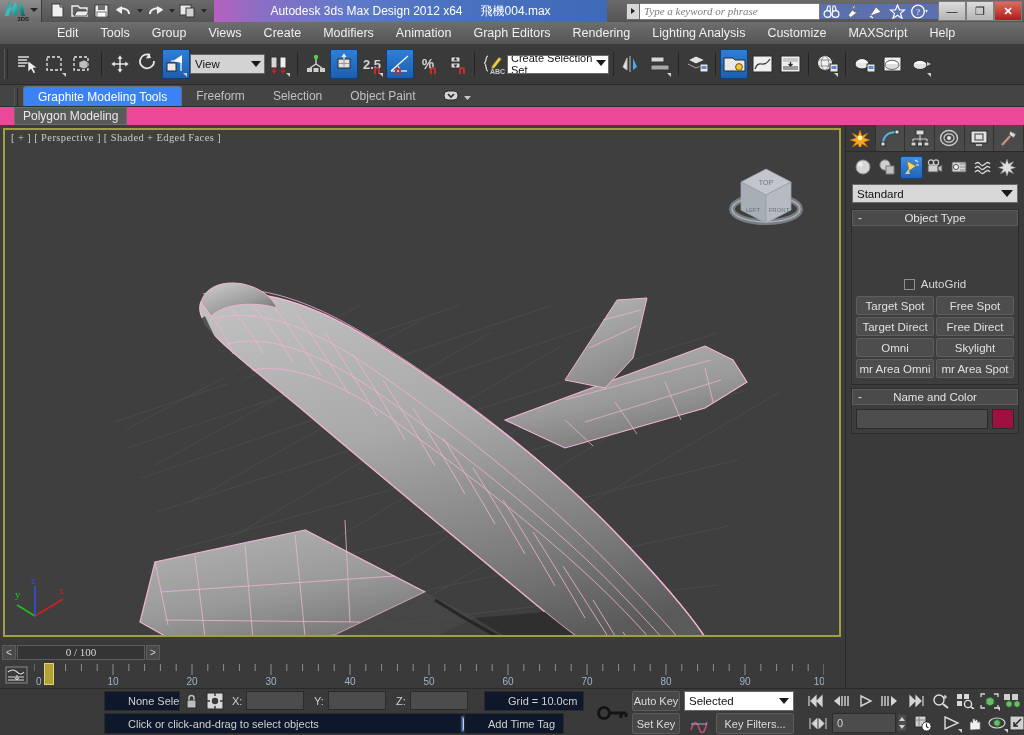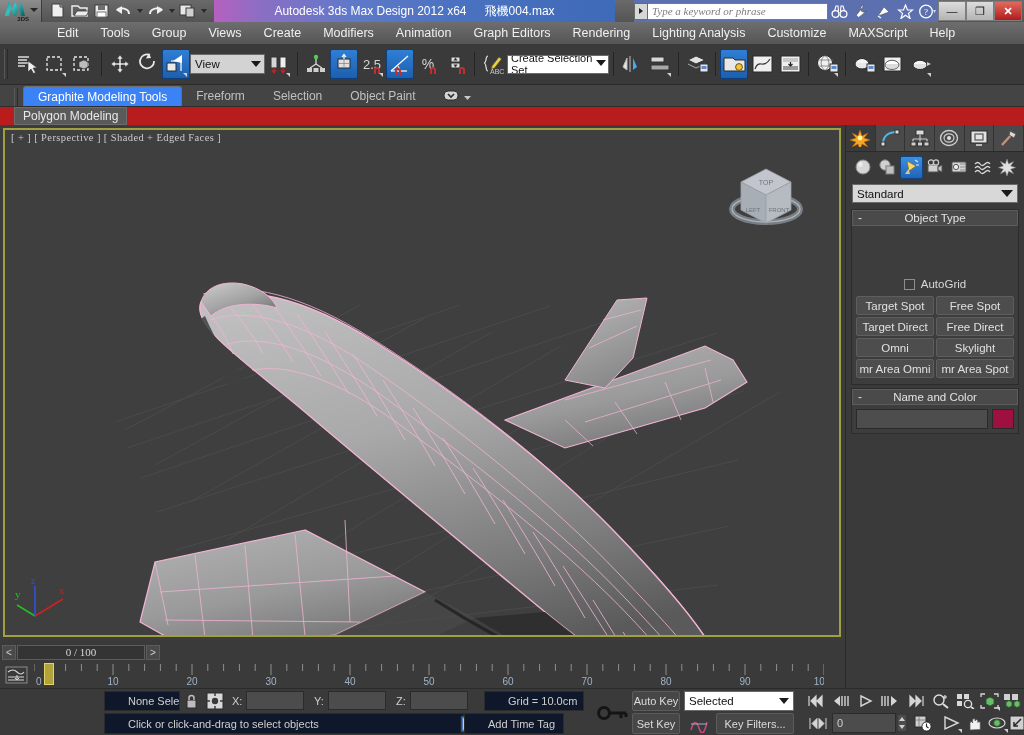--- a/index.html
+++ b/index.html
@@ -16,21 +16,21 @@
   #maxlogo .lbl { position:absolute; right:12px; bottom:0px; font-size:6px; color:#1a1a1a; font-weight:bold; }
   #maxlogo .arr { position:absolute; right:3px; top:8px; border-left:4px solid transparent;
     border-right:4px solid transparent; border-top:4px solid #262626; }
   .qat { display:flex; align-items:center; gap:2px; padding:0 6px; height:22px; }
   .qatbtn { width:20px; height:18px; position:relative; cursor:default; }
   .qatcaret { width:0;height:0;border-left:3.5px solid transparent;border-right:3.5px solid transparent;border-top:4px solid #2a2a2a; margin:0 1px;}
   #titletext { flex:1; height:22px; display:flex; align-items:center; justify-content:center;
     background:linear-gradient(to right,#b660c0 0%,#8a6fc4 12%,#5f79c9 35%,#4a72c0 60%,#3f6ab8 100%);
     font-size:12px; color:#ffffff; gap:18px; padding:0 8px; }
   #titletext .fname { color:#fff; }
-  #searchwrap { display:flex; align-items:center; height:22px; background:#5c6fae; padding-right:0;margin-left:19px;}
+  #searchwrap { display:flex; align-items:center; height:15px; background:#5c6fae; padding-right:8px;margin-left:19px;}
   #searchcaret { width:14px;height:17px;background:#d7d7d7;border:1px solid #6a6a6a;display:flex;align-items:center;justify-content:center;}
   #searchcaret i{width:0;height:0;border-top:3px solid transparent;border-bottom:3px solid transparent;border-left:4px solid #222;}
   #searchbox { width:180px; height:17px; background:#ffffff; border:1px solid #7a7a7a; border-left:none;
     font-size:11px; font-style:italic; color:#7d7d7d; padding:1px 4px; display:flex; align-items:center;
     font-family:"Liberation Serif", serif; }
   .ticon { width:22px; height:20px; display:flex;align-items:center;justify-content:center; }
   #wbtns { display:flex; height:22px; align-items:stretch; }
   .wbtn { width:28px; height:20px; margin-top:1px; background:linear-gradient(to bottom,#dcdcdc,#b4b4b4);
     border:1px solid #7d7d7d; display:flex;align-items:center;justify-content:center; font-size:11px; color:#222; }
   .wbtn.close { background:linear-gradient(to bottom,#e06a5e,#b01c1c); color:#fff; font-weight:bold; margin-right:2px; }
@@ -39,40 +39,40 @@
   #menubar { position:absolute; left:0; top:22px; width:1024px; height:22px;
     background:linear-gradient(to bottom,#6e6e6e,#555555); display:flex; align-items:flex-end;
     padding-left:46px; font-size:12.5px; color:#f0f0f0; }
   .menuitem { padding:0 11px; height:22px; line-height:22px; cursor:default; }
 
   
   #toolbar { position:absolute; left:0; top:44px; width:1024px; height:41px;
     background:#3a3a3a; border-bottom:1px solid #2a2a2a; display:flex; align-items:center; padding-left:4px; }
   .grip { width:4px; height:30px; border-left:1px solid #585858; border-right:1px solid #2b2b2b; margin-right:5px; }
   .tbtn { width:28px; height:30px; display:flex; align-items:center; justify-content:center;
-    position:relative; border:1px solid transparent; border-radius:2px; }
+    position:relative; border:1px solid transparent; border-radius:2px;font-weight:bold; }
   .tbtn.on { background:linear-gradient(to bottom,#2f7fd6,#1d5fae); border:1px solid #0d3f7e; }
   .tbtn .fl { position:absolute; right:2px; bottom:1px; width:0;height:0;
     border-left:4px solid transparent; border-top:4px solid #cfcfcf; }
   .sep { width:1px; height:24px; background:#585858; margin:0 4px; border-right:1px solid #242424; }
   .selset { width:102px; height:19px; background:#ffffff; border:1px solid #6a6a6a;
     font-size:11px; color:#111; display:flex; align-items:center; padding-left:3px; position:relative; overflow:hidden;}
   .selset .cr { position:absolute; right:2px; top:4px; width:0;height:0;border-left:5px solid transparent;border-right:5px solid transparent;border-top:6px solid #1a1a1a; }
   .viewsel { width:75px; height:20px; background:#d3d3d3; border:1px solid #6a6a6a;
     font-size:11.5px; color:#111; display:flex; align-items:center; padding-left:4px; position:relative; }
   .viewsel .cr { position:absolute; right:3px; top:6px; width:0;height:0;border-left:5px solid transparent;border-right:5px solid transparent;border-top:6px solid #1a1a1a; }
 
   
   #ribbon { position:absolute; left:0; top:85px; width:1024px; height:40px; background:#444444; }
   #ribtabs { position:absolute; left:0; top:0; height:22px; width:1024px; display:flex; align-items:flex-end;
     padding-left:14px; border-bottom:1px solid #2e2e2e; }
   .ribtab { height:20px; line-height:20px; padding:0 14px; font-size:12px; color:#c0c0c0; }
   .ribtab.on { background:#3b82f6; color:#fff; border:1px solid #6d6d6d; border-bottom:none;
     border-radius:3px 3px 0 0; }
-  #ribpanel { position:absolute; left:0; top:22px; height:18px; width:1024px; background:#b91c1c;
+  #ribpanel { position:absolute; left:0; top:22px; height:18px; width:1024px; background:#ec4899;
     display:flex; align-items:center; padding-left:14px; }
   #ribpanel .pm { background:#5a5a5a; border:1px solid #6d6d6d; font-size:12px; color:#e8e8e8;
     padding:1px 8px; }
 
   
   #vpouter { position:absolute; left:0; top:125px; width:845px; height:515px; background:#3c3c3c; }
   #viewport { position:absolute; left:3px; top:3px; width:838px; height:509px;
     background:#3f3f3f; border:2px solid #a0a040; overflow:hidden; }
   #vplabel { position:absolute; left:6px; top:2px; font-size:10.5px; color:#cccccc;
     font-family:"Liberation Serif", serif; letter-spacing:.4px; z-index:6; }

